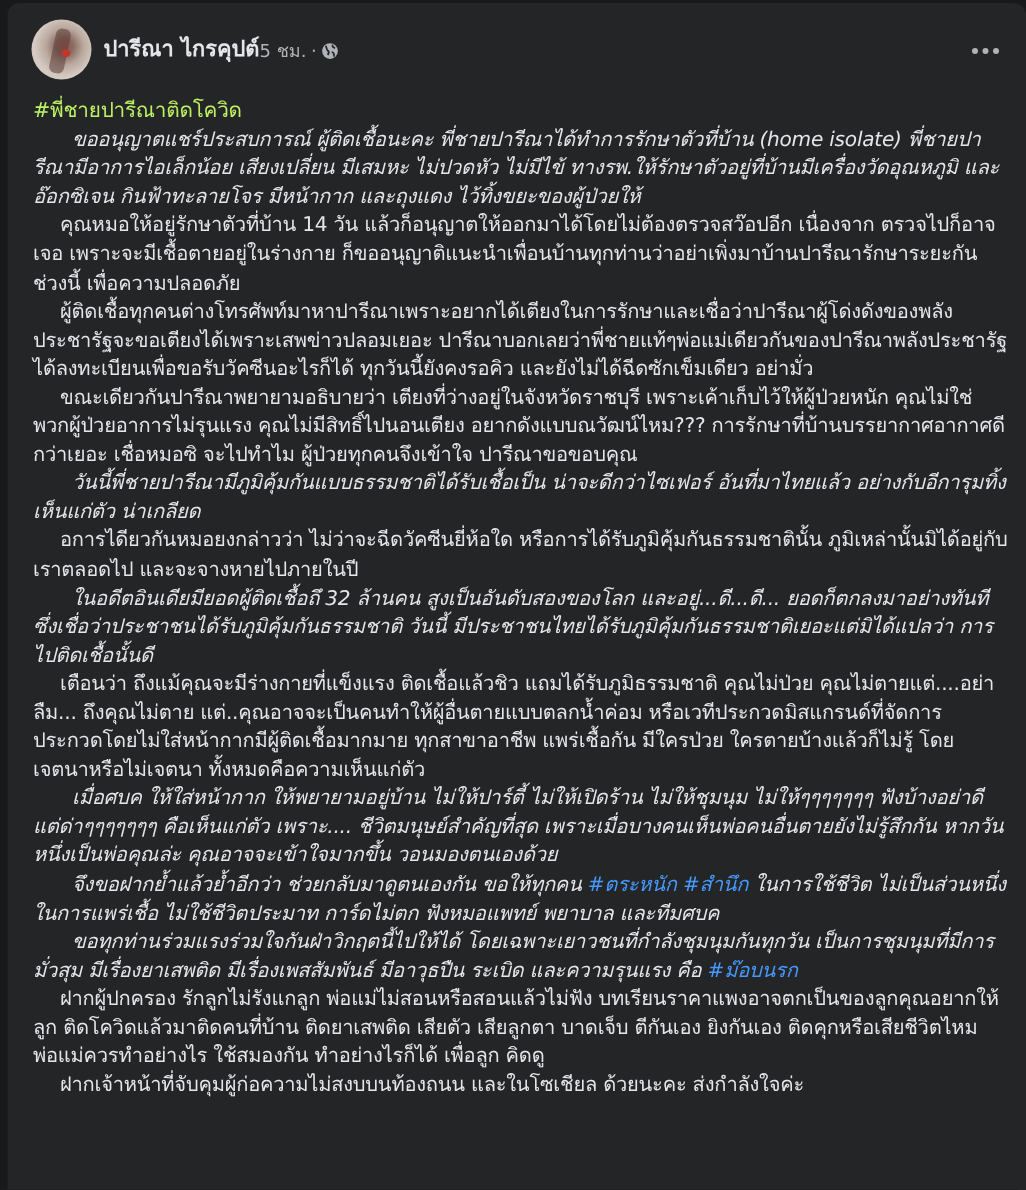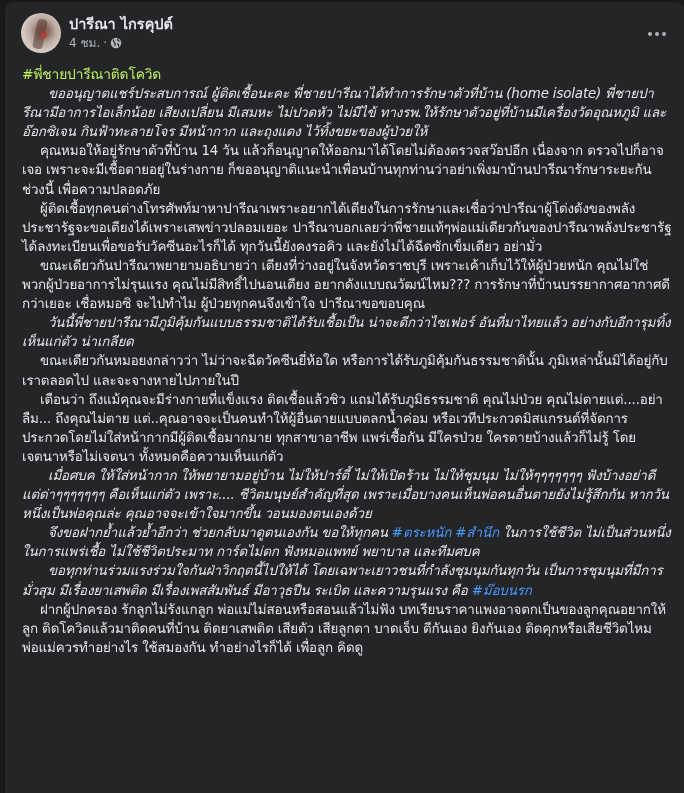--- a/index.html
+++ b/index.html
@@ -49,21 +49,21 @@
   .avatar .dot {
     position: absolute;
     left: 20px; top: 20px;
     width: 6px; height: 5px;
     background: #c0372c;
     border-radius: 50%;
   }
   .meta {
     margin-left: 8px;
     display: flex;
-    flex-direction: column;
+    flex-direction: row;
     justify-content: space-between;
   }
   .author {
     font-size: 14.5px;
     font-weight: bold;
     color: #e4e6eb;
     line-height: 19px;
     cursor: pointer;
   }
   .sub {
@@ -128,21 +128,21 @@
 
 <div class="post">
   <div class="header">
     <div class="avatar">
       <div class="streak"></div>
       <div class="dot"></div>
     </div>
     <div class="meta">
       <div class="author">ปารีณา ไกรคุปต์</div>
       <div class="sub">
-        <span>4 ชม.</span>
+        <span>5 ชม.</span>
         <span class="dot-sep">·</span>
         <span class="globe">
           <svg width="12" height="12" viewBox="0 0 16 16">
             <circle cx="8" cy="8" r="7" fill="#b0b3b8"></circle>
             <path d="M4 3.5 C5.5 5, 4.5 6.5, 6 7.5 C7.5 8.5, 7 10, 6 11.5 M10.5 2.5 C9.5 4, 11 5, 12.5 5.5 M9.5 9 C11 9, 12 10.5, 11.5 13" stroke="#242526" stroke-width="1.6" fill="none"></path>
           </svg>
         </span>
       </div>
     </div>
   </div>
@@ -154,21 +154,23 @@
   </div>
 
   <div class="body">
     <p class="hashtag-line">#พี่ชายปารีณาติดโควิด</p>
     <div id="paragraphs">
         <p class="indent1"><span>ขออนุญาตแชร์ประสบการณ์ ผู้ติดเชื้อนะคะ  พี่ชายปารีณาได้ทำการรักษาตัวที่บ้าน  (home isolate) พี่ชายปารีณามีอาการไอเล็กน้อย เสียงเปลี่ยน มีเสมหะ ไม่ปวดหัว ไม่มีไข้ ทางรพ.ให้รักษาตัวอยู่ที่บ้านมีเครื่องวัดอุณหภูมิ และอ๊อกซิเจน กินฟ้าทะลายโจร มีหน้ากาก และถุงแดง ไว้ทิ้งขยะของผู้ป่วยให้</span></p>
         <p class="indent2"><span>คุณหมอให้อยู่รักษาตัวที่บ้าน 14 วัน แล้วก็อนุญาตให้ออกมาได้โดยไม่ต้องตรวจสว๊อปอีก เนื่องจาก ตรวจไปก็อาจเจอ เพราะจะมีเชื้อตายอยู่ในร่างกาย  ก็ขออนุญาติแนะนำเพื่อนบ้านทุกท่านว่าอย่าเพิ่งมาบ้านปารีณารักษาระยะกันช่วงนี้ เพื่อความปลอดภัย</span></p>
         <p class="indent2"><span>ผู้ติดเชื้อทุกคนต่างโทรศัพท์มาหาปารีณาเพราะอยากได้เตียงในการรักษาและเชื่อว่าปารีณาผู้โด่งดังของพลังประชารัฐจะขอเตียงได้เพราะเสพข่าวปลอมเยอะ  ปารีณาบอกเลยว่าพี่ชายแท้ๆพ่อแม่เดียวกันของปารีณาพลังประชารัฐได้ลงทะเบียนเพื่อขอรับวัคซีนอะไรก็ได้ ทุกวันนี้ยังคงรอคิว และยังไม่ได้ฉีดซักเข็มเดียว อย่ามั่ว</span></p>
         <p class="indent2"><span>ขณะเดียวกันปารีณาพยายามอธิบายว่า เตียงที่ว่างอยู่ในจังหวัดราชบุรี  เพราะเค้าเก็บไว้ให้ผู้ป่วยหนัก คุณไม่ใช่พวกผู้ป่วยอาการไม่รุนแรง คุณไม่มีสิทธิ์ไปนอนเตียง อยากดังแบบณวัฒน์ไหม???  การรักษาที่บ้านบรรยากาศอากาศดีกว่าเยอะ เชื่อหมอซิ จะไปทำไม ผู้ป่วยทุกคนจึงเข้าใจ  ปารีณาขอขอบคุณ</span></p>
         <p class="indent1"><span>วันนี้พี่ชายปารีณามีภูมิคุ้มกันแบบธรรมชาติได้รับเชื้อเป็น น่าจะดีกว่าไซเฟอร์ อันที่มาไทยแล้ว  อย่างกับอีการุมทิ้ง เห็นแก่ตัว น่าเกลียด</span></p>
-        <p class="indent2"><span>ขณะเดียวกันหมอยงกล่าวว่า ไม่ว่าจะฉีดวัคซีนยี่ห้อใด หรือการได้รับภูมิคุ้มกันธรรมชาตินั้น  ภูมิเหล่านั้นมิได้อยู่กับเราตลอดไป และจะจางหายไปภายในปี</span></p>
+        <p class="indent2"><span>อการไดียวกันหมอยงกล่าวว่า ไม่ว่าจะฉีดวัคซีนยี่ห้อใด หรือการได้รับภูมิคุ้มกันธรรมชาตินั้น  ภูมิเหล่านั้นมิได้อยู่กับเราตลอดไป และจะจางหายไปภายในปี</span></p>
+        <p class="indent1"><span>ในอดีตอินเดียมียอดผู้ติดเชื้อถึ 32 ล้านคน สูงเป็นอันดับสองของโลก  และอยู่...ดี...ดี...  ยอดก็ตกลงมาอย่างทันที ซึ่งเชื่อว่าประชาชนได้รับภูมิคุ้มกันธรรมชาติ  วันนี้ มีประชาชนไทยได้รับภูมิคุ้มกันธรรมชาติเยอะแต่มิได้แปลว่า การไปติดเชื้อนั้นดี</span></p>
         <p class="indent2"><span>เตือนว่า ถึงแม้คุณจะมีร่างกายที่แข็งแรง ติดเชื้อแล้วชิว แถมได้รับภูมิธรรมชาติ  คุณไม่ป่วย คุณไม่ตายแต่....อย่าลืม...  ถึงคุณไม่ตาย แต่..คุณอาจจะเป็นคนทำให้ผู้อื่นตายแบบตลกน้ำค่อม  หรือเวทีประกวดมิสแกรนด์ที่จัดการประกวดโดยไม่ใส่หน้ากากมีผู้ติดเชื้อมากมาย  ทุกสาขาอาชีพ แพร่เชื้อกัน มีใครป่วย ใครตายบ้างแล้วก็ไม่รู้  โดยเจตนาหรือไม่เจตนา ทั้งหมดคือความเห็นแก่ตัว</span></p>
         <p class="indent1"><span>เมื่อศบค ให้ใส่หน้ากาก ให้พยายามอยู่บ้าน ไม่ให้ปาร์ตี้ ไม่ให้เปิดร้าน ไม่ให้ชุมนุม ไม่ให้ๆๆๆๆๆๆๆ ฟังบ้างอย่าดีแต่ด่าๆๆๆๆๆๆๆ คือเห็นแก่ตัว เพราะ.... ชีวิตมนุษย์สำคัญที่สุด  เพราะเมื่อบางคนเห็นพ่อคนอื่นตายยังไม่รู้สึกกัน หากวันหนึ่งเป็นพ่อคุณล่ะ คุณอาจจะเข้าใจมากขึ้น วอนมองตนเองด้วย</span></p>
         <p class="indent1"><span>จึงขอฝากย้ำแล้วย้ำอีกว่า ช่วยกลับมาดูตนเองกัน ขอให้ทุกคน </span><span class="tag">#ตระหนัก</span><span> </span><span class="tag">#สำนึก</span><span> ในการใช้ชีวิต ไม่เป็นส่วนหนึ่งในการแพร่เชื้อ ไม่ใช้ชีวิตประมาท การ์ดไม่ตก ฟังหมอแพทย์ พยาบาล และทีมศบค</span></p>
         <p class="indent1"><span>ขอทุกท่านร่วมแรงร่วมใจกันฝ่าวิกฤตนี้ไปให้ได้ โดยเฉพาะเยาวชนที่กำลังชุมนุมกันทุกวัน เป็นการชุมนุมที่มีการมั่วสุม มีเรื่องยาเสพติด มีเรื่องเพสสัมพันธ์ มีอาวุธปืน ระเบิด  และความรุนแรง คือ </span><span class="tag">#ม๊อบนรก</span></p>
         <p class="indent2"><span>ฝากผู้ปกครอง รักลูกไม่รังแกลูก พ่อแม่ไม่สอนหรือสอนแล้วไม่ฟัง บทเรียนราคาแพงอาจตกเป็นของลูกคุณอยากให้ลูก ติดโควิดแล้วมาติดคนที่บ้าน ติดยาเสพติด เสียตัว เสียลูกตา บาดเจ็บ ตีกันเอง ยิงกันเอง ติดคุกหรือเสียชีวิตไหม พ่อแม่ควรทำอย่างไร ใช้สมองกัน ทำอย่างไรก็ได้ เพื่อลูก คิดดู</span></p>
+        <p class="indent2"><span>ฝากเจ้าหน้าที่จับคุมผู้ก่อความไม่สงบบนท้องถนน และในโซเชียล ด้วยนะคะ  ส่งกำลังใจค่ะ</span></p>
       </div>
   </div>
 </div>
 
 </body></html>

